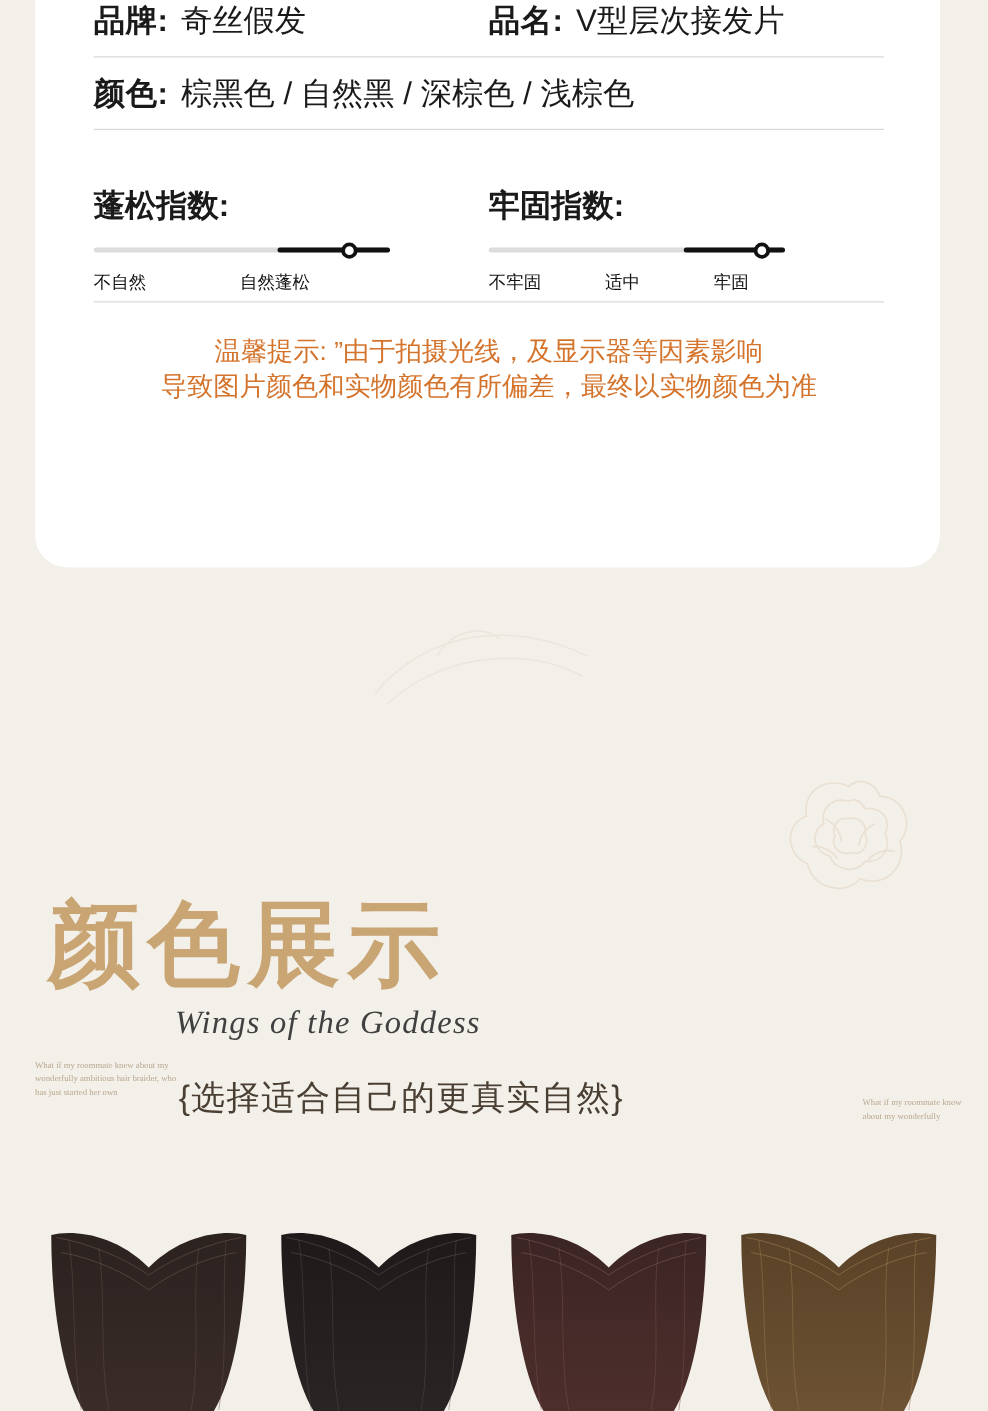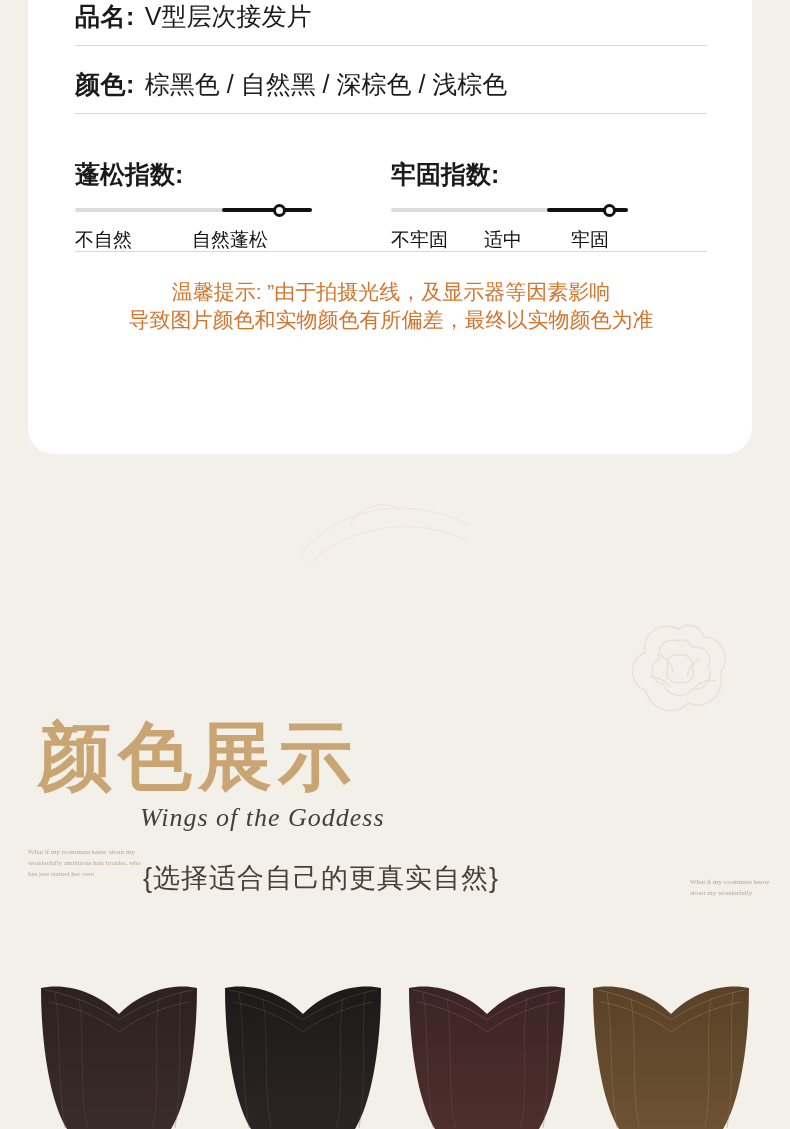--- a/index.html
+++ b/index.html
@@ -57,21 +57,21 @@
 
   .row-two {
     display: flex;
   }
   .col-half {
     width: 50%;
     display: flex;
     align-items: baseline;
   }
 
-  .gap-top { margin-top: 22px; }
+  .gap-top { margin-top: 12px; }
 
   
   .idx-wrap {
     display: flex;
     margin-top: 44px;
     border-bottom: 1px solid #d9d9d9;
   }
   .idx-col { width: 50%; }
   .idx-title {
     font-size: 25px;
@@ -111,21 +111,21 @@
     box-sizing: border-box;
   }
   .scale {
     position: relative;
     width: 237px;
     height: 24px;
   }
   .scale span {
     position: absolute;
     top: 0;
-    font-size: 19px;
+    font-size: 14px;
     color: #111;
     white-space: nowrap;
   }
 
   .tips {
     margin-top: 26px;
     text-align: center;
     color: #d4742c;
     font-size: 21px;
     line-height: 28px;
@@ -225,20 +225,24 @@
     height: 149px;
   }
 </style>
 </head>
 <body>
 
 <div class="spec-card">
   <div class="spec-inner">
 
     <div class="row row-two">
+      <div class="col-half">
+        <span class="lbl">品牌:</span>
+        <span class="val">奇丝假发</span>
+      </div>
       <div class="col-half">
         <span class="lbl">品名:</span>
         <span class="val">V型层次接发片</span>
       </div>
     </div>
 
     <div class="row gap-top">
       <span class="lbl">颜色:</span>
       <span class="val">棕黑色 / 自然黑 / 深棕色 / 浅棕色</span>
     </div>

